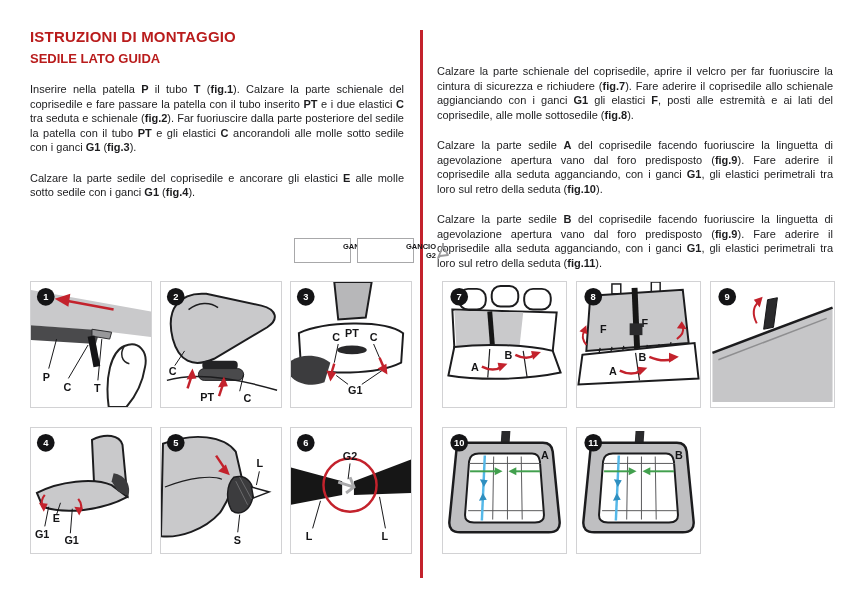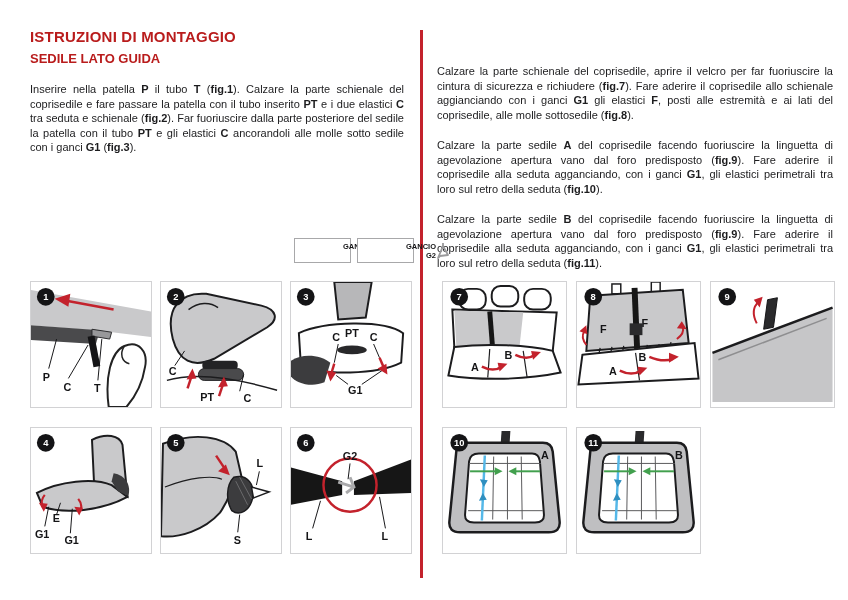--- a/index.html
+++ b/index.html
@@ -41,20 +41,21 @@
 <body>
 
 <div class="page">
 
   <div class="divider"></div>
 
   <div class="col-text col-left-text">
     <h1 class="doc-title">ISTRUZIONI DI MONTAGGIO</h1>
     <h2 class="sec-head">SEDILE LATO GUIDA</h2>
     <p class="para">Inserire nella patella <b>P</b> il tubo <b>T</b> (<b>fig.1</b>). Calzare la parte schienale del coprisedile e fare passare la patella con il tubo inserito <b>PT</b> e i due elastici <b>C</b> tra seduta e schienale (<b>fig.2</b>). Far fuoriuscire dalla parte posteriore del sedile la patella con il tubo <b>PT</b> e gli elastici <b>C</b> ancorandoli alle molle sotto sedile con i ganci <b>G1</b> (<b>fig.3</b>).</p>
+    <p class="para">Calzare la parte sedile del coprisedile e ancorare gli elastici <b>E</b> alle molle sotto sedile con i ganci <b>G1</b> (<b>fig.4</b>).</p>
   </div>
 
   <div class="col-text col-right-text">
     <p class="para">Calzare la parte schienale del coprisedile, aprire il velcro per far fuoriuscire la cintura di sicurezza e richiudere (<b>fig.7</b>). Fare aderire il coprisedile allo schienale aggianciando con i ganci <b>G1</b> gli elastici <b>F</b>, posti alle estremità e ai lati del coprisedile, alle molle sottosedile (<b>fig.8</b>).</p>
     <p class="para">Calzare la parte sedile <b>A</b> del coprisedile facendo fuoriuscire la linguetta di agevolazione apertura vano dal foro predisposto (<b>fig.9</b>). Fare aderire il coprisedile alla seduta agganciando, con i ganci <b>G1</b>, gli elastici perimetrali tra loro sul retro della seduta (<b>fig.10</b>).</p>
     <p class="para">Calzare la parte sedile <b>B</b> del coprisedile facendo fuoriuscire la linguetta di agevolazione apertura vano dal foro predisposto (<b>fig.9</b>). Fare aderire il coprisedile alla seduta agganciando, con i ganci <b>G1</b>, gli elastici perimetrali tra loro sul retro della seduta (<b>fig.11</b>).</p>
   </div>
 
   <div class="hooks">
     <div class="hook-box">

